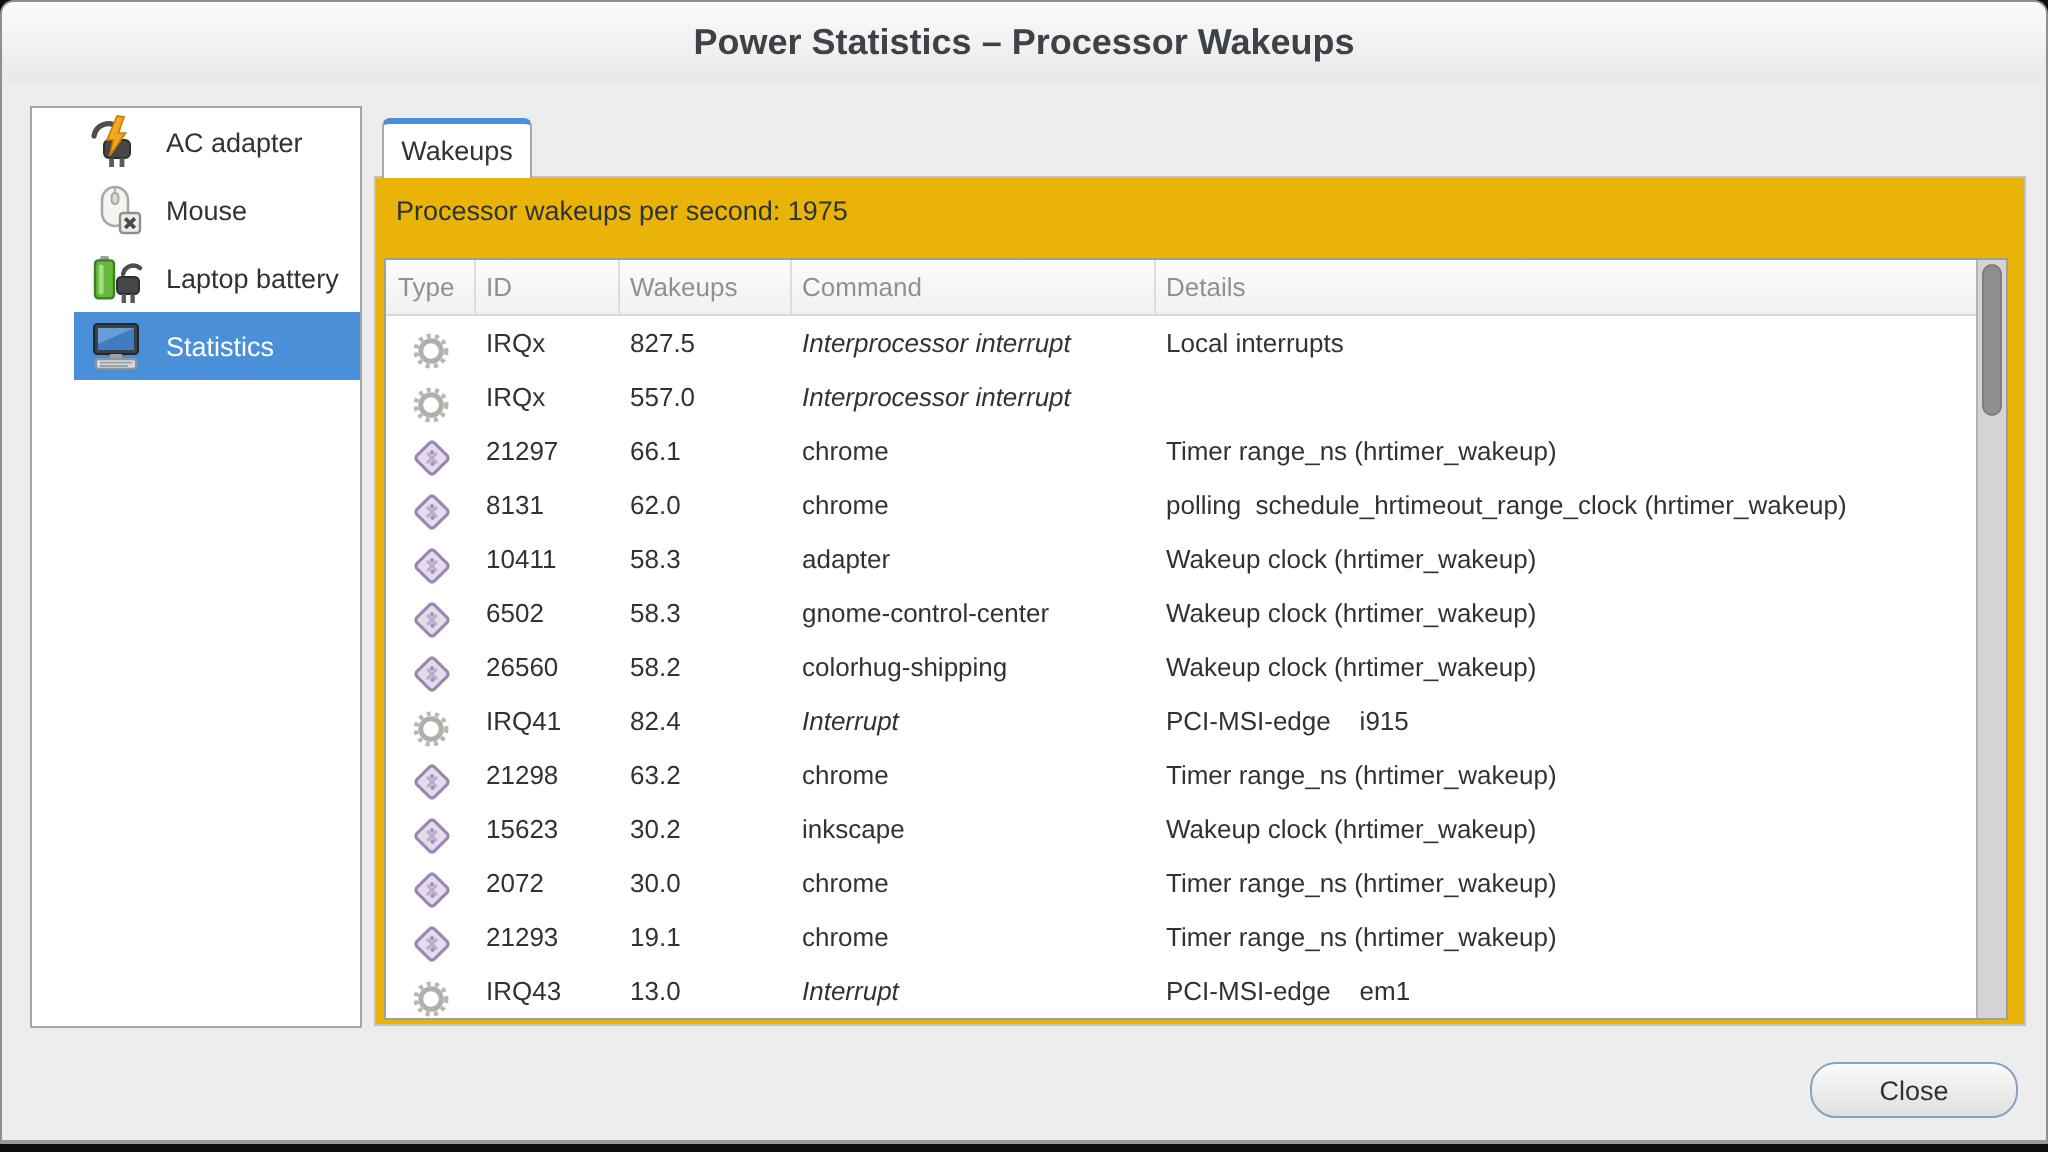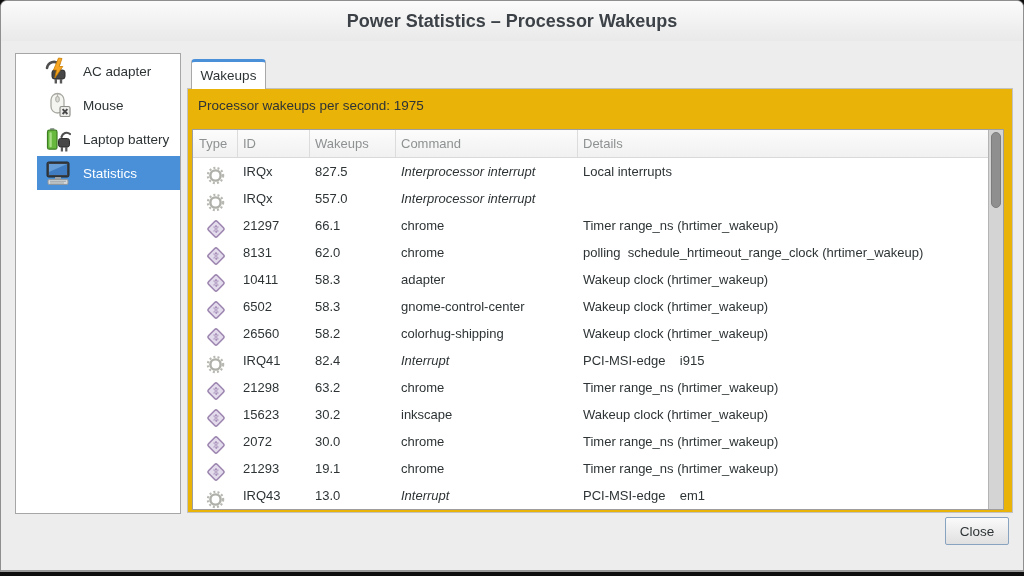--- a/index.html
+++ b/index.html
@@ -55,23 +55,23 @@
   .cell.c-type { display:flex; align-items:center; justify-content:center; padding-left:0; }
   .cell.italic { font-style:italic; }
 
   
   .scrollbar { position:absolute; right:0; top:0; width:15px; height:100%;
                background:#d4d4d4; border-left:1px solid #b4b4b4; }
   .thumb { position:absolute; left:2px; top:2px; width:10px; height:76px;
            background:#8f8f8f; border:1px solid #7d7d7d; border-radius:5px; }
 
   
-  .close-btn { position:absolute; right:14px; top:516px; width:64px; height:28px;
+  .close-btn { position:absolute; right:14px; top:530px; width:104px; height:28px;
                background:linear-gradient(#fafafa,#e0e0e0); border:1px solid #88a3c0;
-               border-radius:2px; font-size:13.5px; color:#2e3436;
+               border-radius:13px; font-size:13.5px; color:#2e3436;
                display:flex; align-items:center; justify-content:center; cursor:default; }
 </style>
 </head>
 <body>
 
 <div class="window">
 
   <div class="titlebar">
     <div class="title">Power Statistics – Processor Wakeups</div>
   </div>

